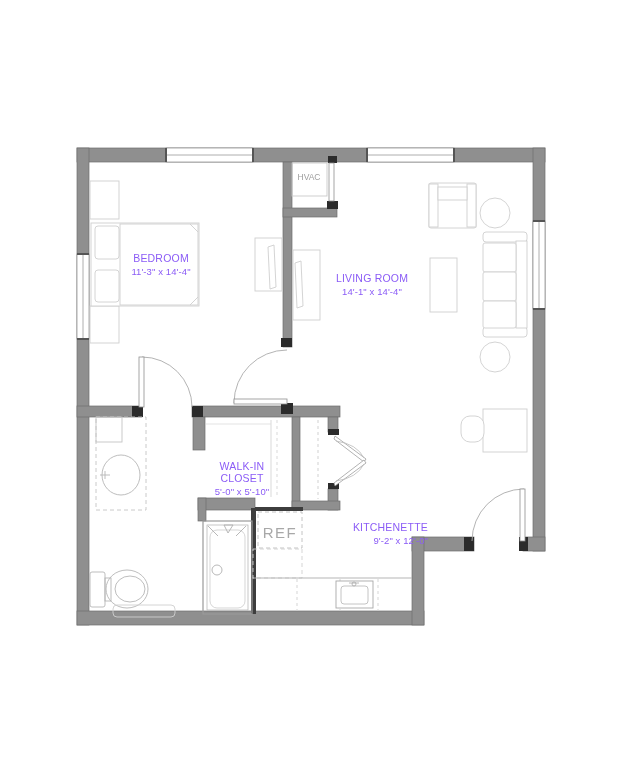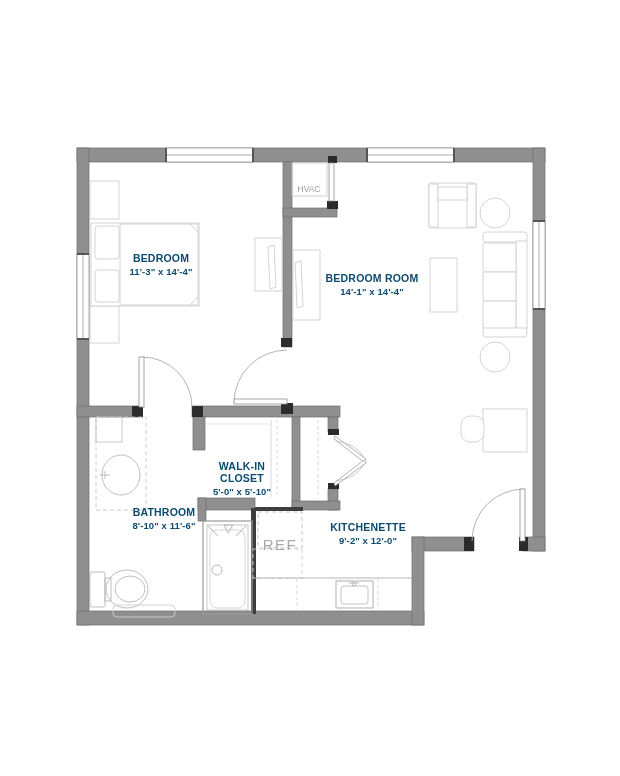--- a/index.html
+++ b/index.html
@@ -1,22 +1,22 @@
 <!DOCTYPE html>
 <html><head>
 <meta charset="utf-8">
 <style>
   html,body{margin:0;padding:0;background:#ffffff;}
   .canvas{position:relative;width:620px;height:776px;background:#ffffff;overflow:hidden;
           font-family:"Liberation Sans", sans-serif;}
   svg{position:absolute;left:0;top:0;}
-  .label{position:absolute;text-align:center;color:#0c4a6e;font-weight:bold;}
+  .label{position:absolute;text-align:center;color:#8b5cf6;font-weight:normal;}
   .room-name{font-size:10.5px;line-height:12px;letter-spacing:.2px;}
   .room-dims{font-size:9.5px;line-height:11px;margin-top:2px;letter-spacing:.1px;}
-  .utility{font-weight:normal;color:#9e9e9e;margin-top:12px;}
+  .utility{font-weight:normal;color:#9e9e9e;}
   .hvac-text{font-size:8.5px;line-height:10px;}
   .ref-text{font-size:15px;letter-spacing:1.5px;color:#a8a8a8;}
 </style>
 </head>
 <body>
 
 <div class="canvas">
 
 <svg width="620" height="776" viewBox="0 0 620 776">
 
@@ -196,35 +196,31 @@
     </g>
   </g>
 </svg>
 
 <div class="label" style="left:101px;top:252px;width:120px;">
   <div class="room-name">BEDROOM</div>
   <div class="room-dims">11'-3" x 14'-4"</div>
 </div>
 
 <div class="label" style="left:312px;top:272px;width:120px;">
-  <div class="room-name">BEDROOM ROOM</div>
+  <div class="room-name">LIVING ROOM</div>
   <div class="room-dims">14'-1" x 14'-4"</div>
 </div>
 
 <div class="label" style="left:206px;top:460px;width:72px;">
   <div class="room-name">WALK-IN CLOSET</div>
   <div class="room-dims">5'-0" x 5'-10"</div>
 </div>
 
-<div class="label" style="left:104px;top:506px;width:120px;">
-  <div class="room-name">BATHROOM</div>
-  <div class="room-dims">8'-10" x 11'-6"</div>
-</div>
-
-<div class="label" style="left:308px;top:521px;width:120px;">
+
+<div class="label" style="left:308px;top:521px;width:120px;text-align:right;">
   <div class="room-name">KITCHENETTE</div>
   <div class="room-dims">9'-2" x 12'-0"</div>
 </div>
 
 <div class="label utility hvac-text" style="left:290px;top:172px;width:38px;">HVAC</div>
 
 <div class="label utility ref-text" style="left:259px;top:524px;width:42px;">REF</div>
 
 </div>
 

